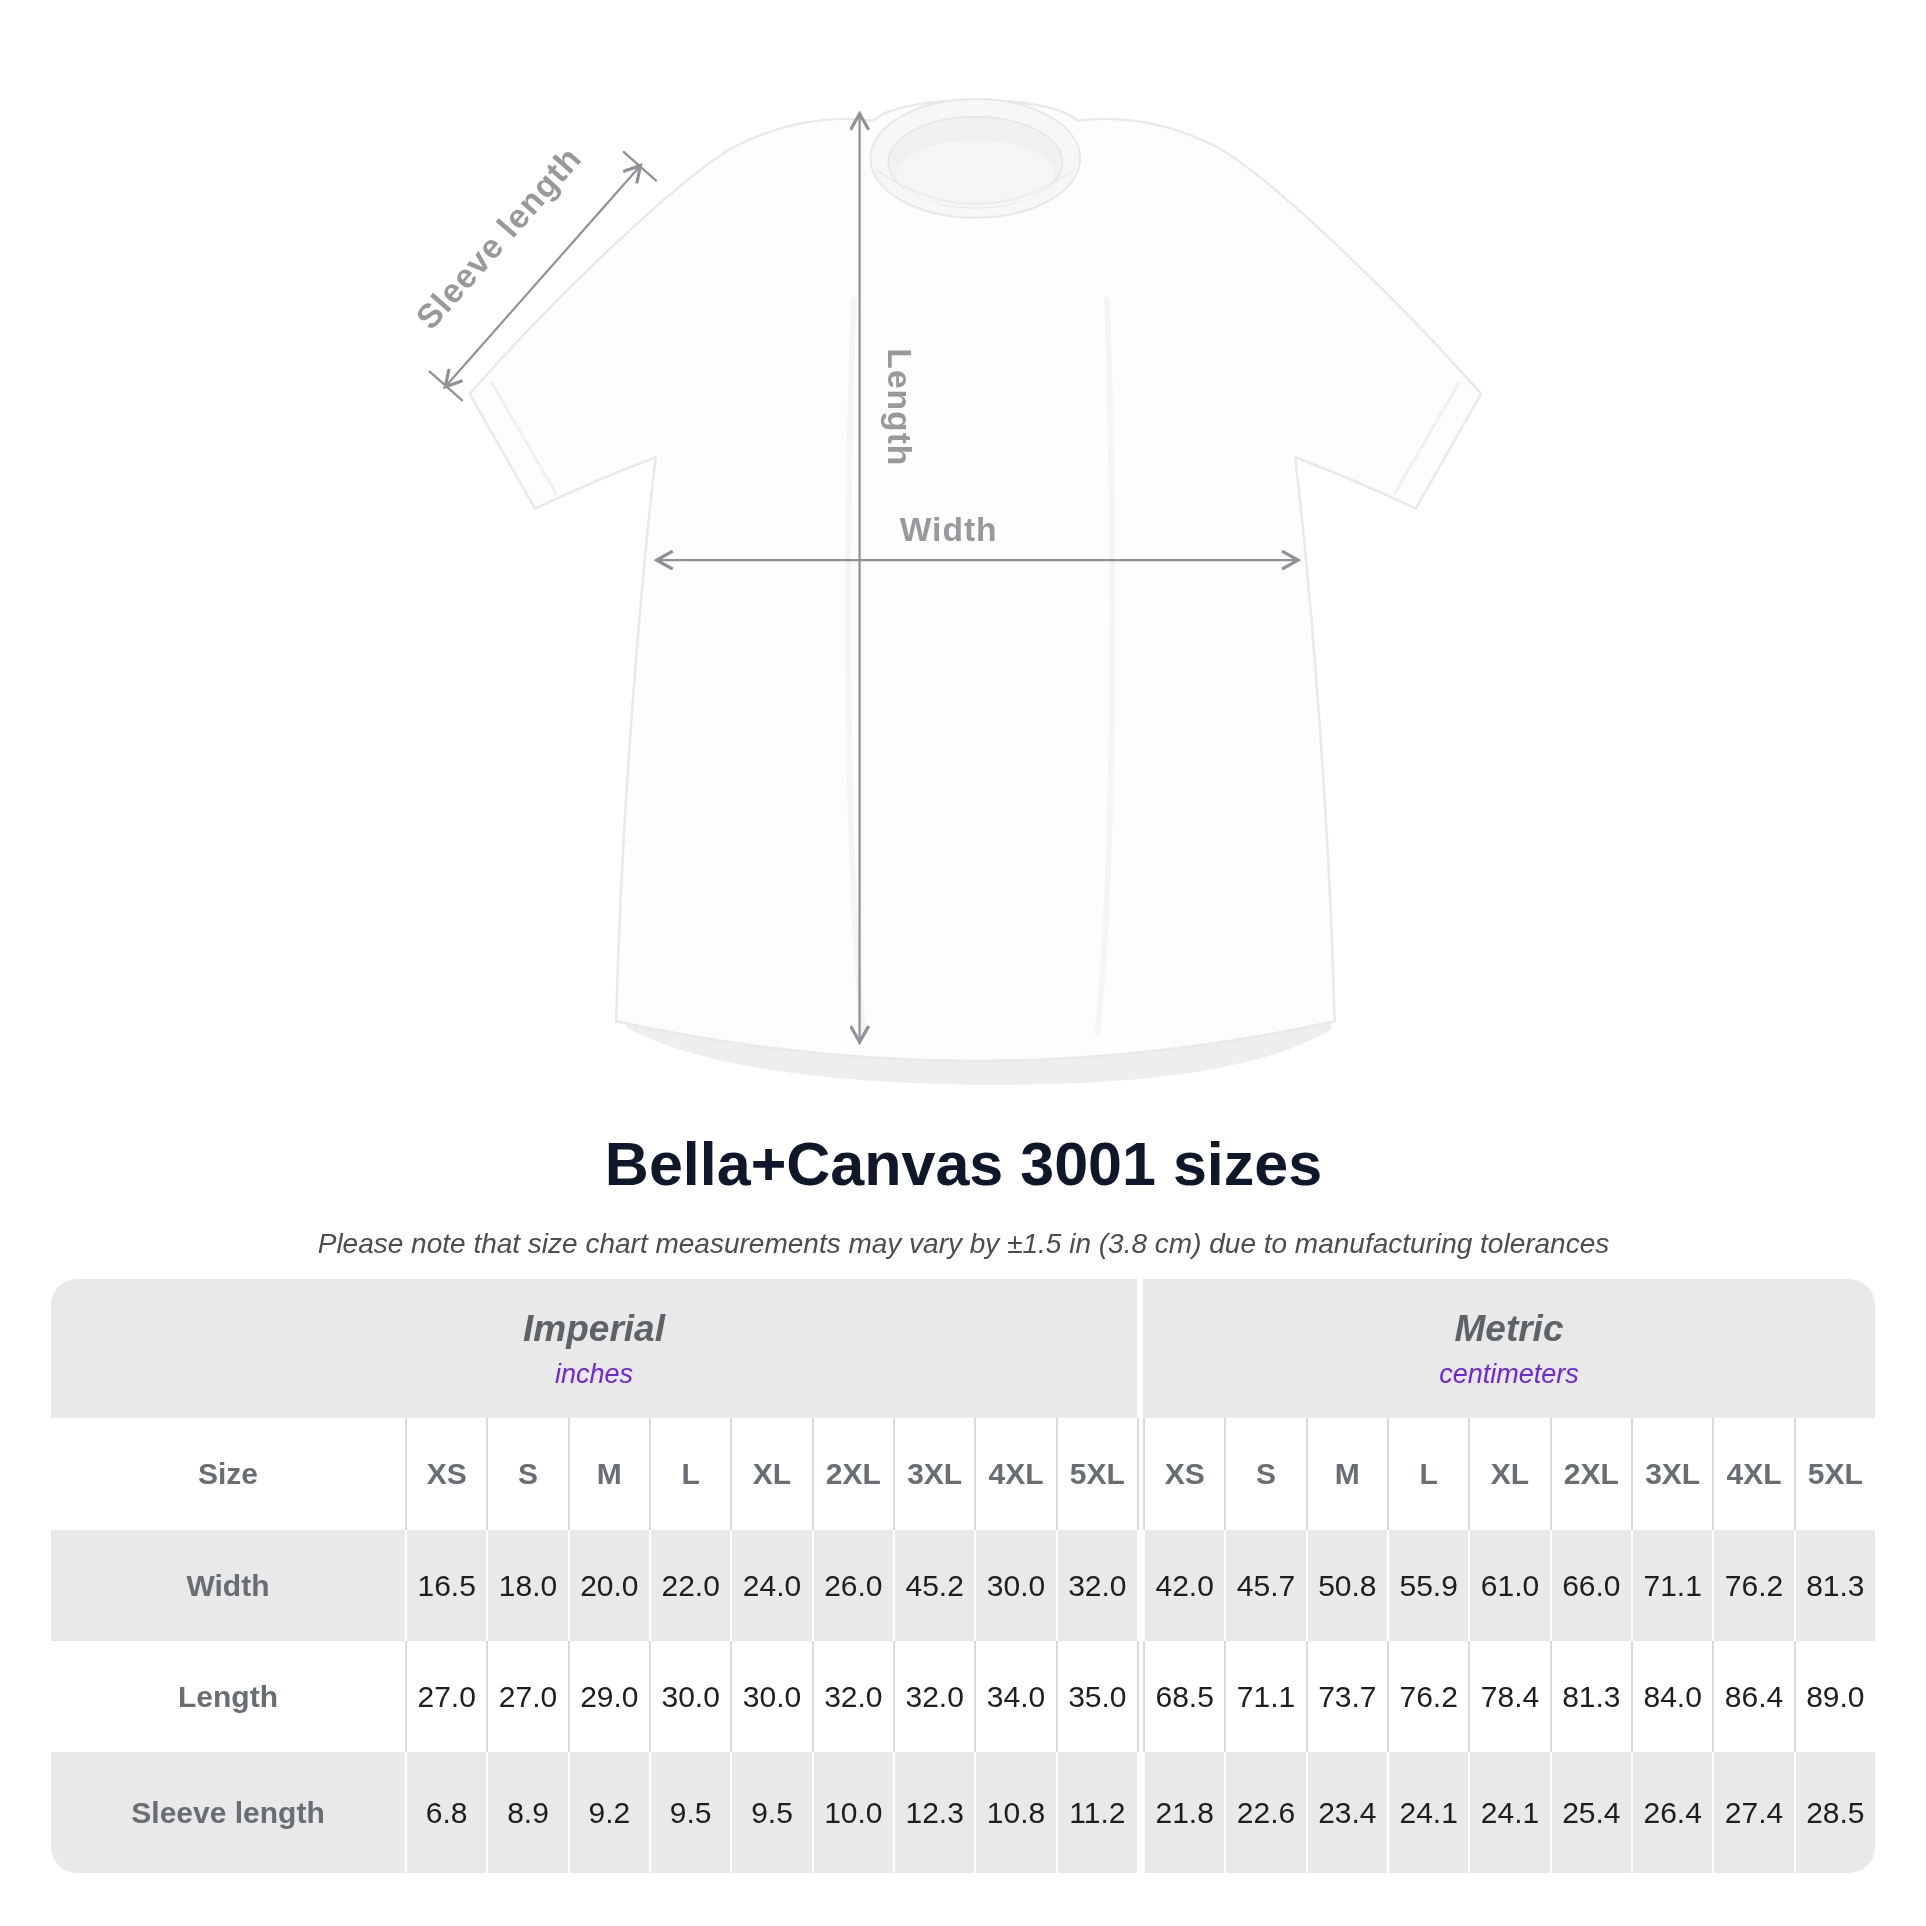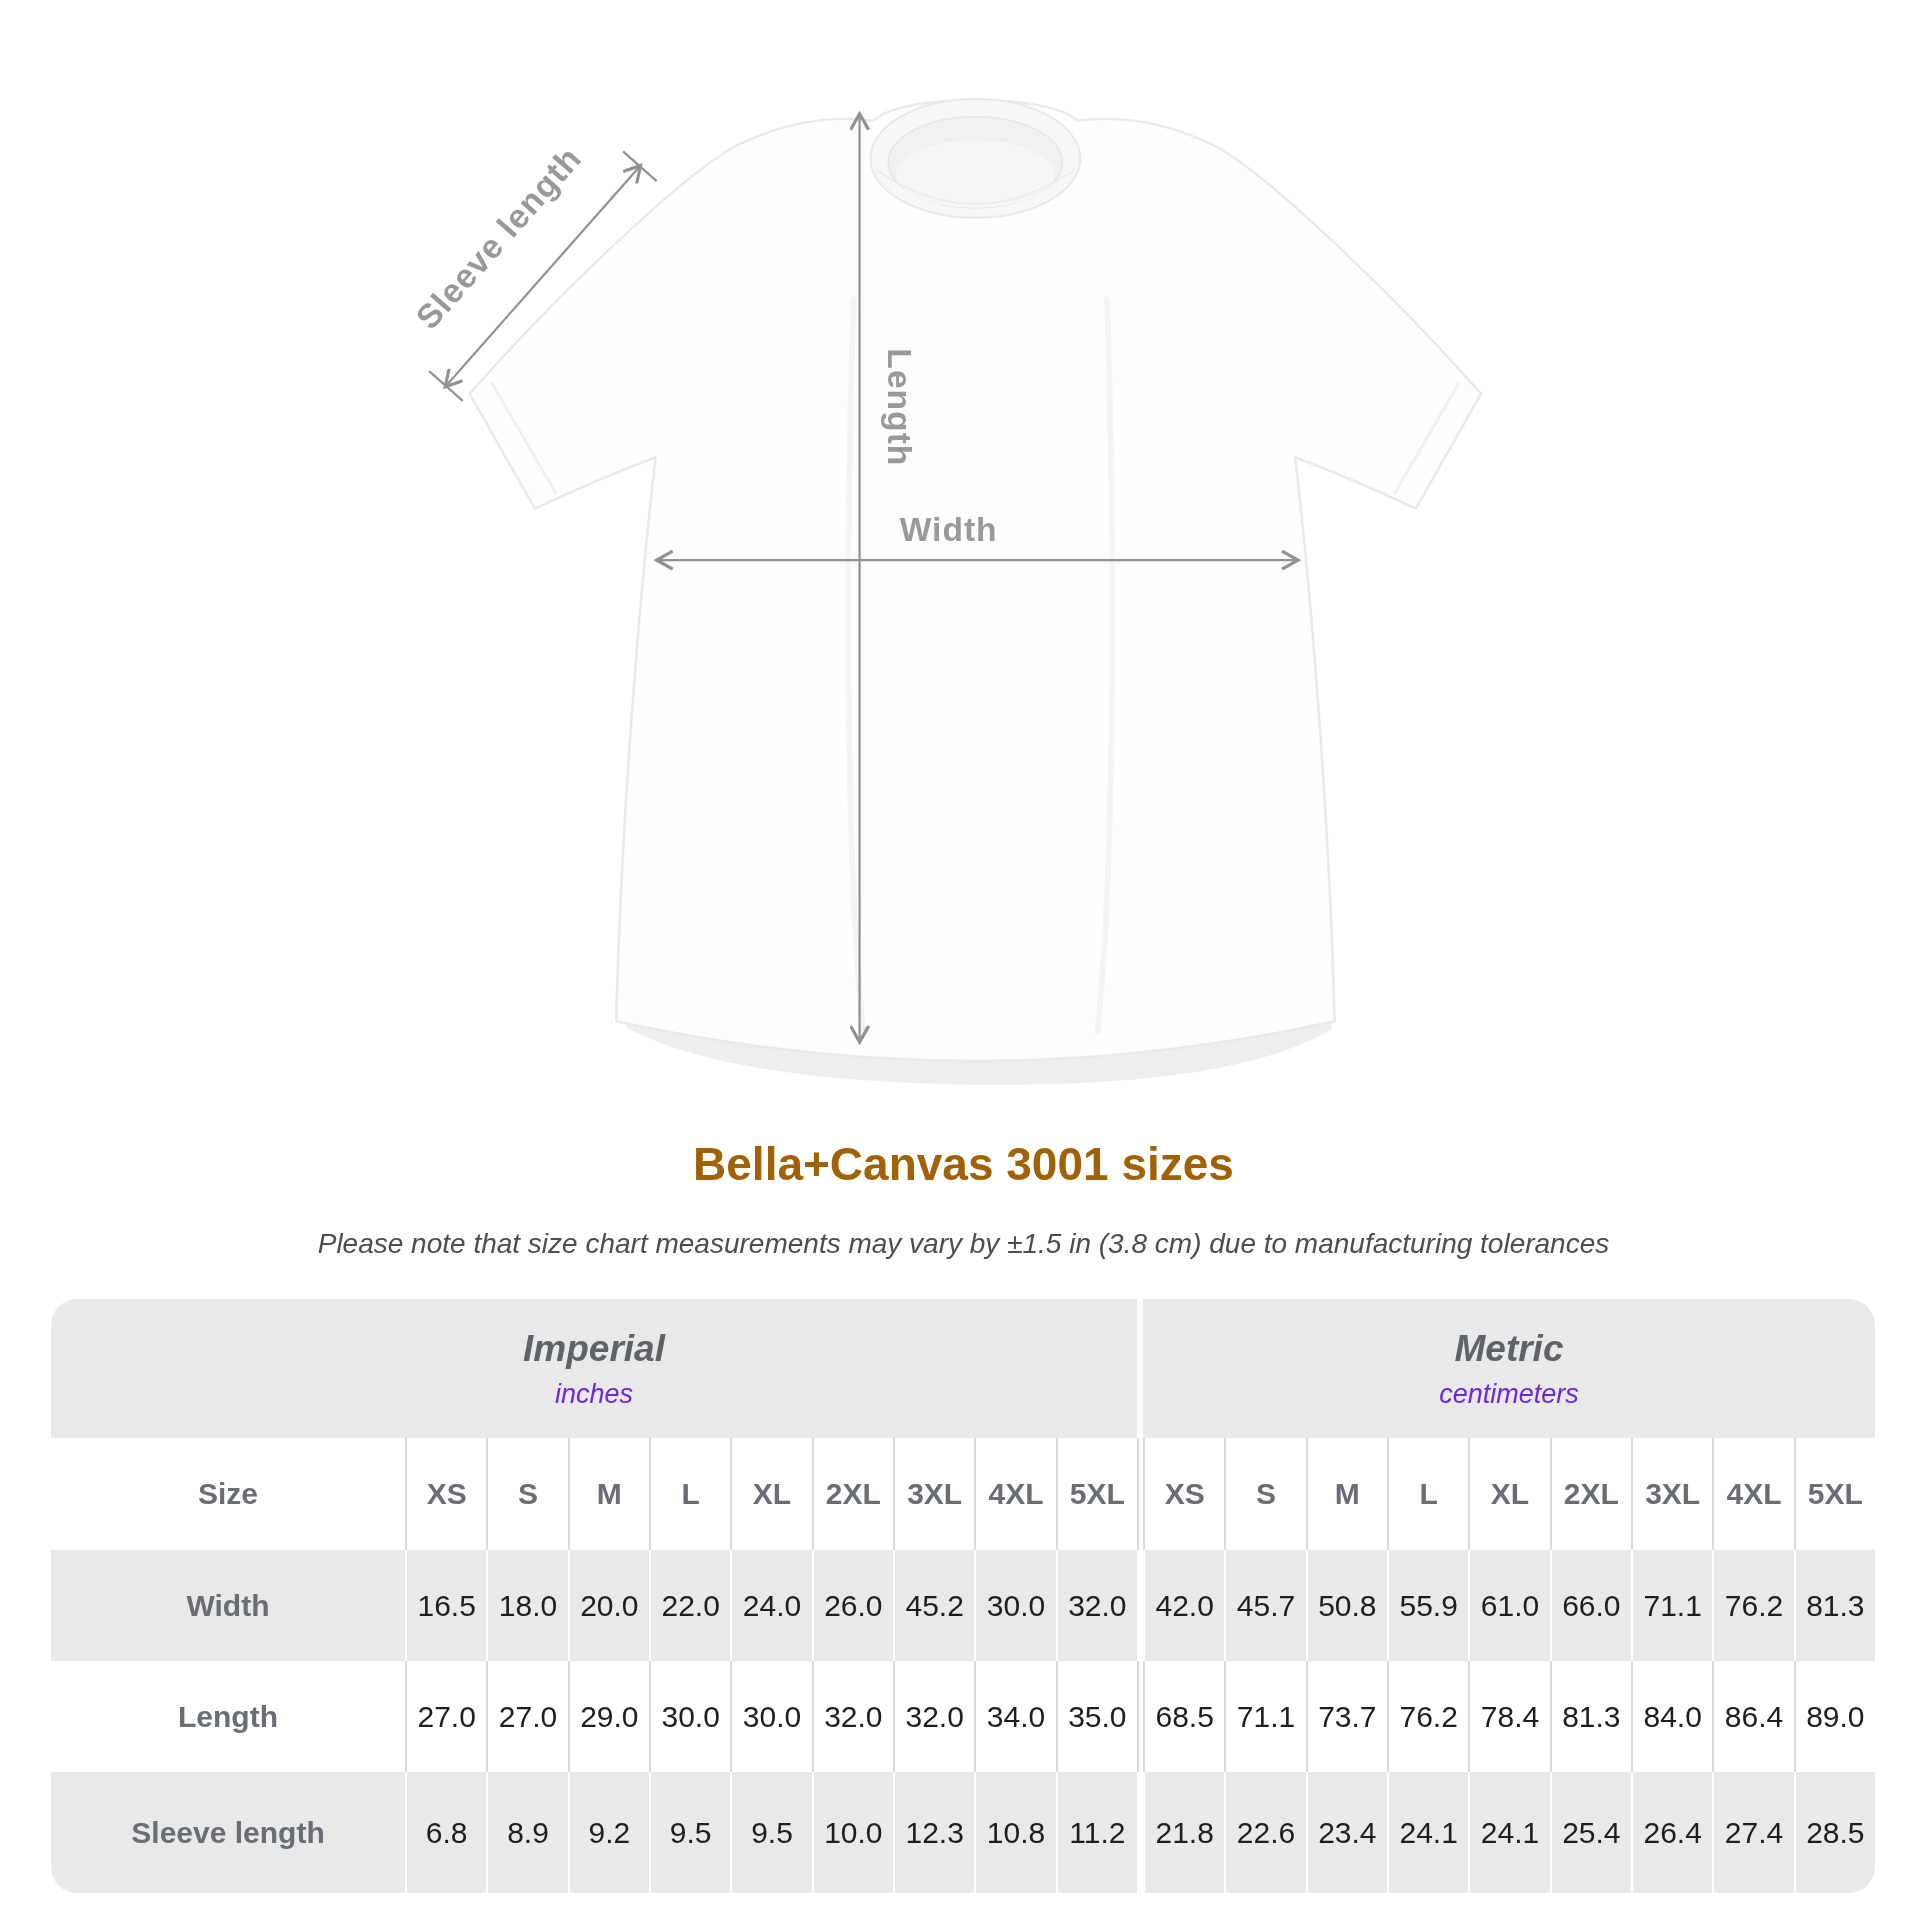--- a/index.html
+++ b/index.html
@@ -5,33 +5,33 @@
   html,body{margin:0;padding:0;background:#fff;}
   .canvas{
     position:relative;width:1927px;height:1927px;background:#ffffff;overflow:hidden;
     font-family:"Liberation Sans",sans-serif;
   }
   
   .diagram-svg{position:absolute;left:0;top:0;width:1927px;height:1148px;display:block;}
   
   .page-title{
     position:absolute;left:0;top:1135px;width:100%;text-align:center;
-    font-size:46px;font-weight:bold;color:#a16207;line-height:59px;
+    font-size:61px;font-weight:bold;color:#0f172a;line-height:59px;
   }
   .page-subtitle{
     position:absolute;left:0;top:1224px;width:100%;text-align:center;
     font-size:28px;font-style:italic;color:#4b4d4f;line-height:40px;
   }
   
   .size-table{
     position:absolute;left:51px;top:1279px;width:1824px;height:594px;
     display:grid;
     grid-template-columns:354px repeat(9,1fr) 6px repeat(9,1fr);
     grid-template-rows:139px 112px 111px 111px 122px;
-    border-radius:26px;overflow:hidden;background:#ffffff;margin-top:20px;
+    border-radius:26px;overflow:hidden;background:#ffffff;
   }
   .cell{display:flex;align-items:center;justify-content:center;}
   .band{background:#e9e9ea;flex-direction:column;gap:10px;}
   .unit-name{font-size:37px;font-weight:bold;font-style:italic;color:#5d6367;line-height:40px;}
   .unit-sub{font-size:27px;font-style:italic;color:#6d28d9;line-height:30px;}
   .gapcol{background:#ffffff;}
   .graybg{background:#e9e9ea;}
   .whitebg{background:#ffffff;}
   .sep-dark{border-left:2px solid #d9dadc;}
   .sep-light{border-left:2px solid rgba(255,255,255,0.95);}

